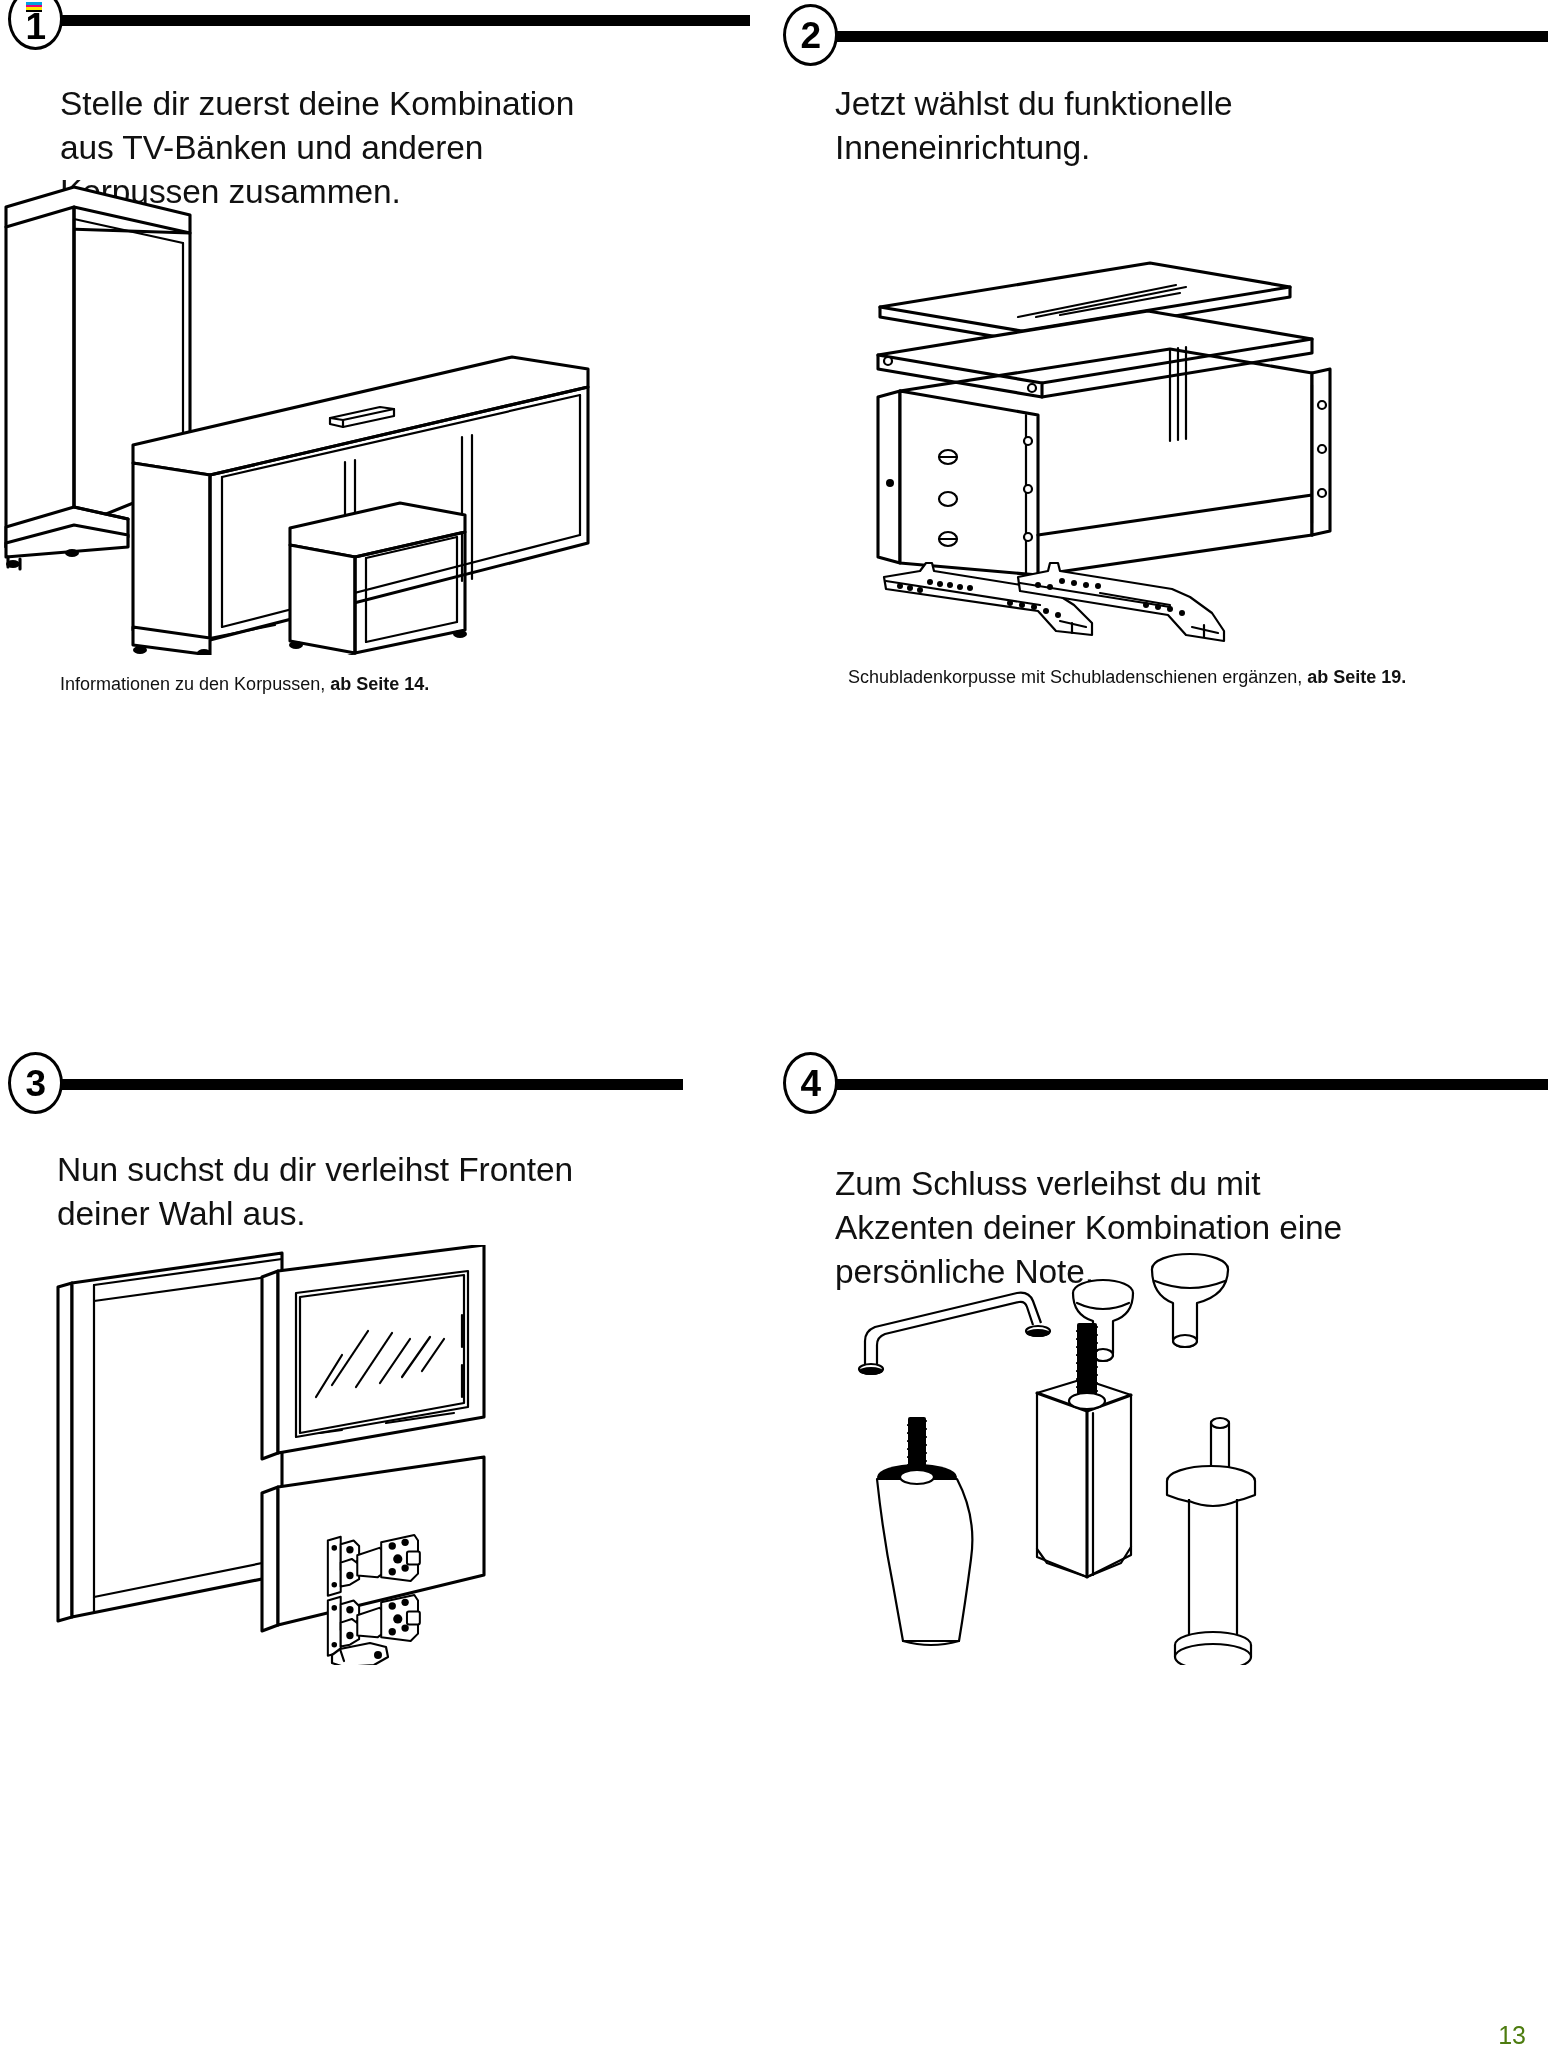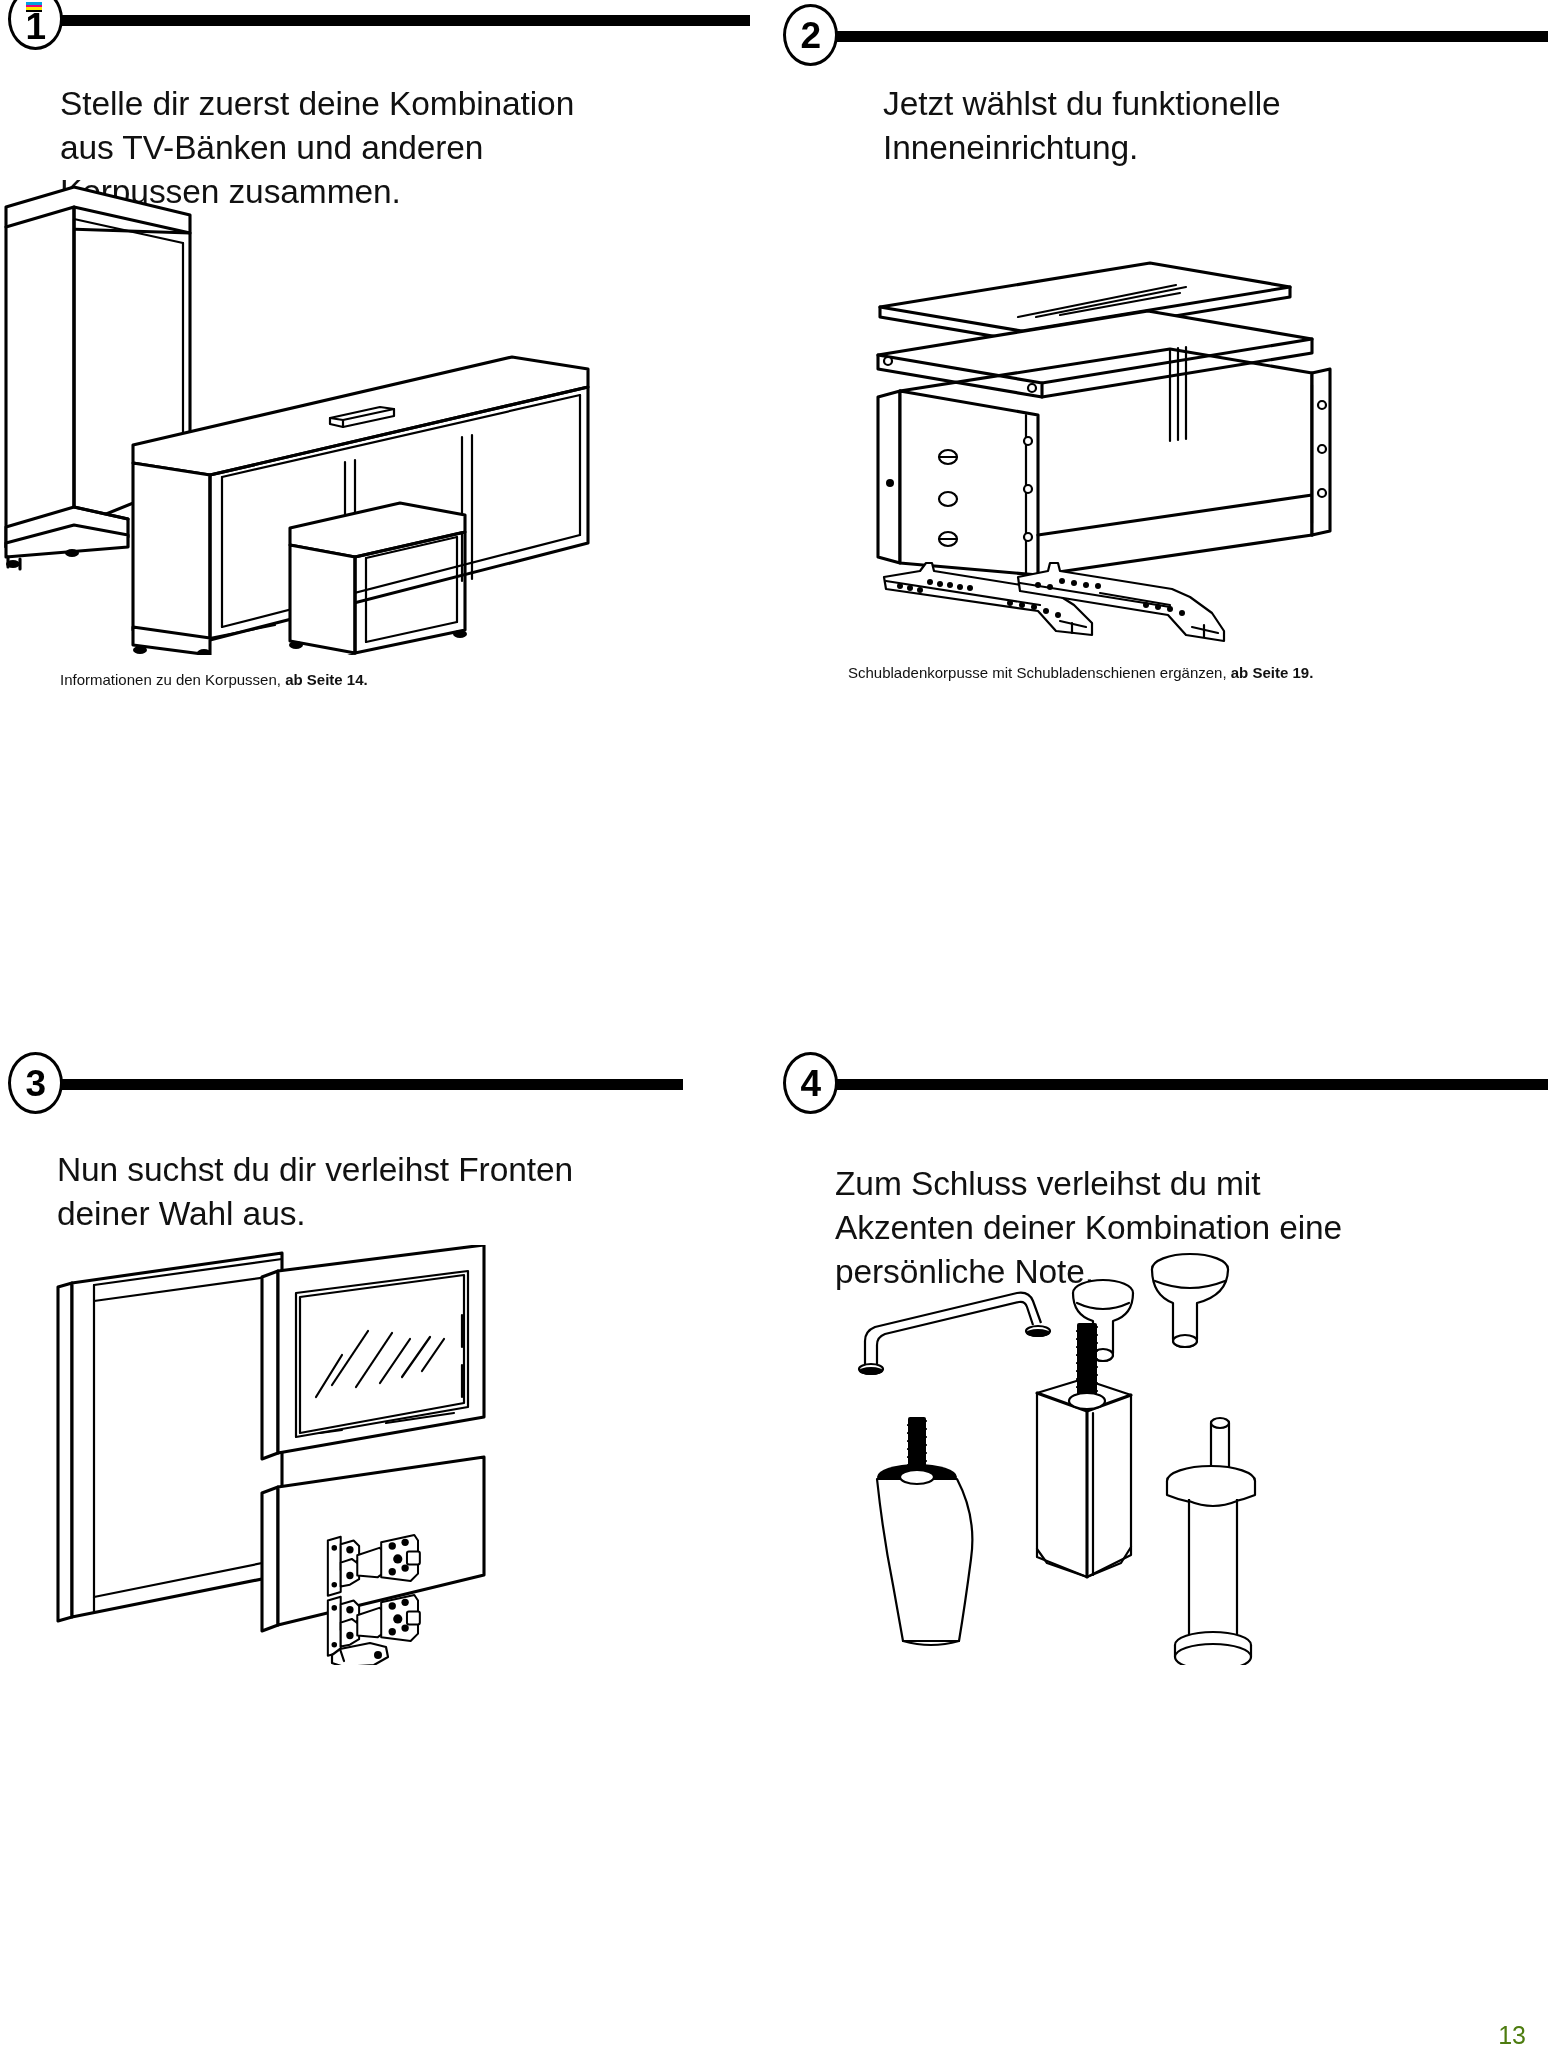--- a/index.html
+++ b/index.html
@@ -101,40 +101,40 @@
   
   .headline {
     font-family: "Liberation Sans", sans-serif;
     font-size: 33.5px;
     line-height: 1.31;
     font-weight: 400;
     color: #111;
     letter-spacing: -0.1px;
   }
   .step-1 .headline { position: absolute; left: 60px; top: 54px;  width: 520px; }
-  .step-2 .headline { position: absolute; left: 60px; top: 54px;  width: 520px; margin-left: 48px; }
+  .step-2 .headline { position: absolute; left: 60px; top: 54px;  width: 520px; }
   .step-3 .headline { position: absolute; left: 57px; top: 90px;  width: 520px; }
   .step-4 .headline { position: absolute; left: 60px; top: 104px;  width: 530px; }
 
   
   .illo {
     position: absolute;
     display: block;
   }
   .illo svg { display: block; }
 
   .illo-1 { left: 0px;   top: 175px; width: 600px; height: 480px; }
   .illo-2 { left: 85px;  top: 245px; width: 520px; height: 400px; }
   .illo-3 { left: 50px;  top: 215px; width: 440px; height: 420px; }
   .illo-4 { left: 80px;  top: 215px; width: 420px; height: 420px; }
 
   
   .caption {
     font-family: "Liberation Sans", sans-serif;
-    font-size: 15px;
+    font-size: 18px;
     line-height: 1.30;
     font-weight: 400;
     color: #111;
   }
   .caption b { font-weight: 700; }
 
   .step-1 .caption { position: absolute; left: 60px;  top: 640px; width: 620px; }
   .step-2 .caption { position: absolute; left: 73px;  top: 640px; width: 640px; }
 
   .step-1 .caption, .step-2 .caption { top: 640px; }

